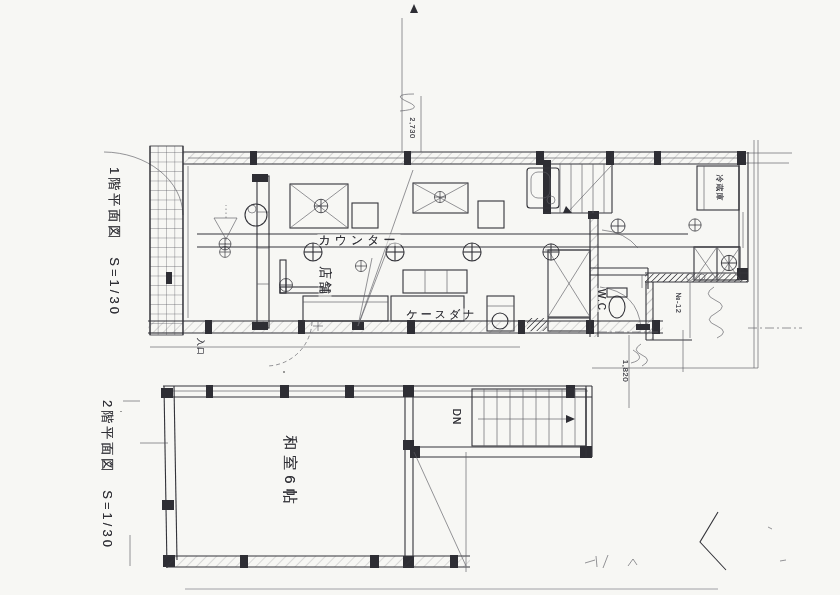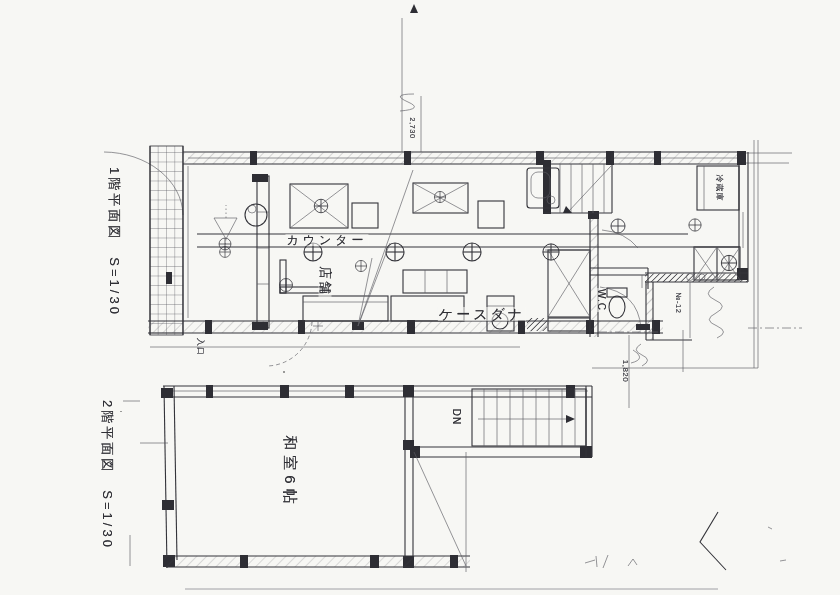--- a/index.html
+++ b/index.html
@@ -23,21 +23,21 @@
     position:absolute;white-space:nowrap;
     transform:translate(-50%,-50%);
     color:#2f2f35;text-shadow:0 0 .4px rgba(45,45,50,.65);
     background:rgba(247,247,244,.55);
     line-height:1;padding:0 1px;
   }
   .rot{transform:translate(-50%,-50%) rotate(90deg);}
   .title{font-size:13px;letter-spacing:3px;}
   .big{font-size:15px;letter-spacing:5px;}
   .mid{font-size:12px;letter-spacing:4px;}
-  .md2{font-size:14px;letter-spacing:3px;margin-left:40px;}
+  .md2{font-size:11px;letter-spacing:3px;}
   .sm{font-size:10px;letter-spacing:1px;}
   .xs{font-size:8px;letter-spacing:1px;color:#3c3c44;}
   .note{font-size:7.5px;letter-spacing:.5px;color:#45454c;background:none;}
 </style>
 </head>
 <body>
 
 <div id="sheet">
 
 <svg width="840" height="595" viewBox="0 0 840 595">
@@ -332,21 +332,21 @@
     <line class="tn" x1="780" y1="561" x2="786" y2="560"></line>
     <line class="tn" x1="768" y1="527" x2="772" y2="529"></line>
     <line class="lt" x1="185" y1="589" x2="718" y2="589"></line>
     <rect fill="#9a9a98" x="283" y="371" width="2" height="2"></rect>
     <rect fill="#9a9a98" x="120" y="411" width="2" height="1"></rect>
   </g>
 </svg>
 
 <div class="lbl rot title" style="left:114px;top:242px;background:none;">1階平面図　S=1/30</div>
 
-<div class="lbl mid" style="left:327px;top:240px;">カウンター</div>
+<div class="lbl mid" style="left:359px;top:240px;">カウンター</div>
 
 <div class="lbl rot" style="left:325px;top:281px;font-size:13px;letter-spacing:2px;">店舗</div>
 
 <div class="lbl md2" style="left:442px;top:314px;">ケースダナ</div>
 
 <div class="lbl rot sm" style="left:601px;top:300px;">W.C</div>
 
 <div class="lbl rot xs" style="left:719px;top:188px;">冷蔵庫</div>
 
 <div class="lbl rot xs" style="left:200px;top:347px;background:none;">入口</div>

